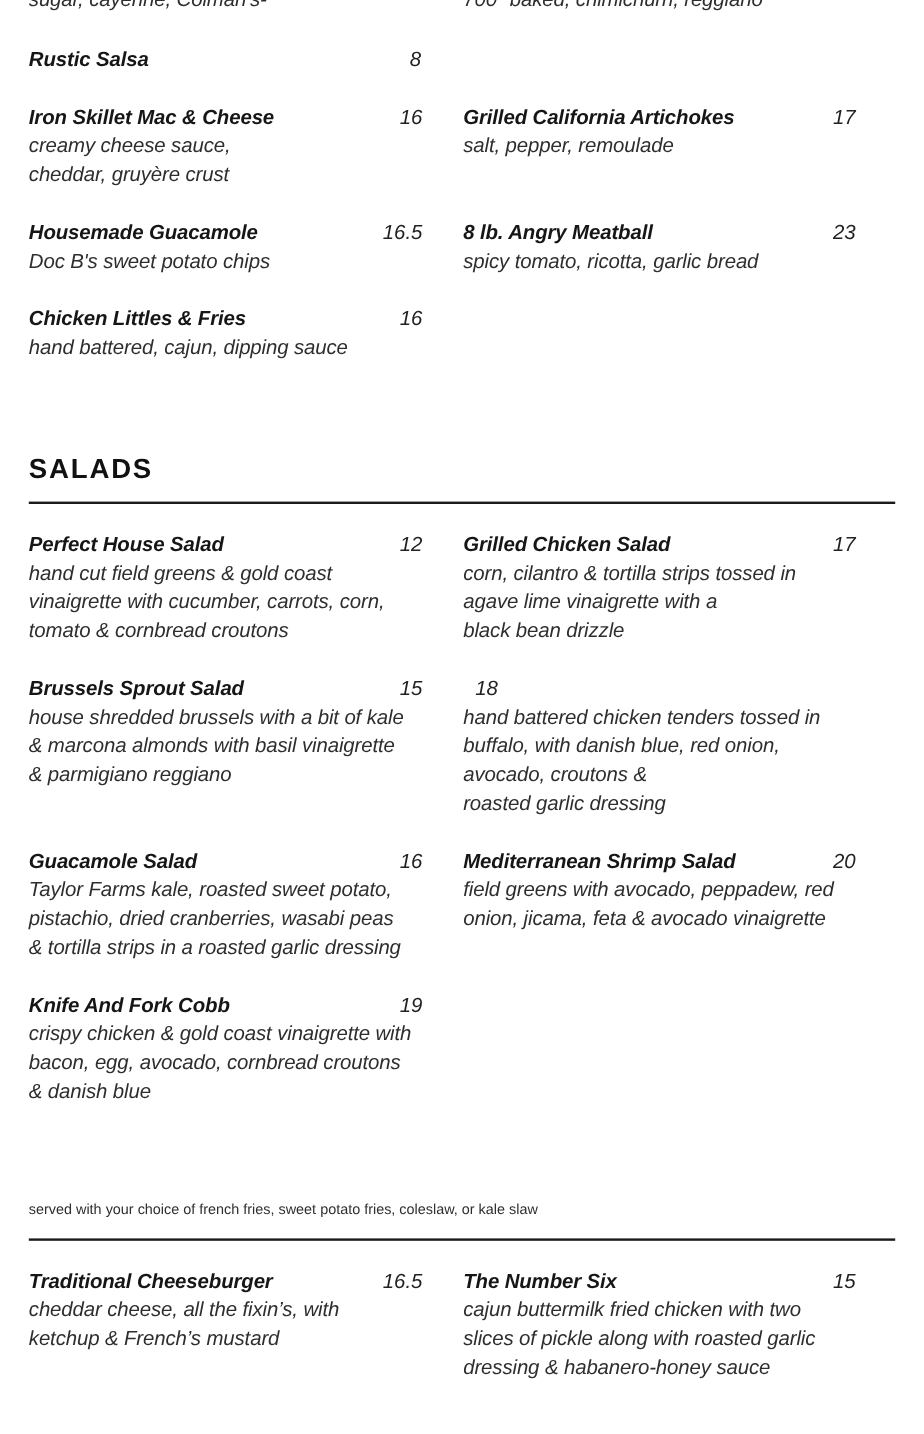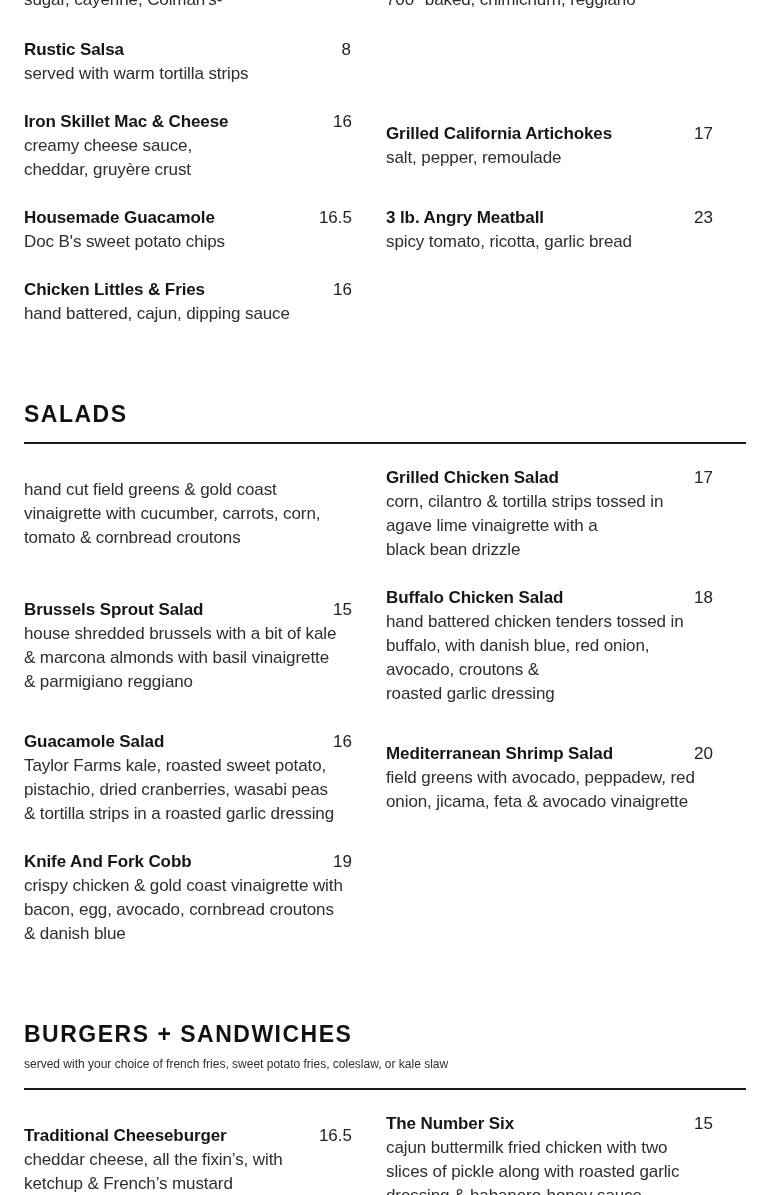--- a/index.html
+++ b/index.html
@@ -9,21 +9,21 @@
     font-family: "Liberation Sans", "DejaVu Sans", sans-serif;
     color: #2d2d2d;
     -webkit-font-smoothing: antialiased;
   }
   .page { padding: 0 24px; }
 
   
   .clip-top { height: 10px; overflow: hidden; margin-bottom: 28px; }
   .clip-top .row { margin-top: -12px; }
 
-  .row { display: flex; align-items: center; }
+  .row { display: flex; align-items: flex-start; font-style: italic; }
   .cell { width: 328px; margin-right: 34px; }
   .cell:last-child { width: 327px; margin-right: 0; }
 
   .item { margin-bottom: 24px; }
   .name-line {
     display: flex; justify-content: space-between; align-items: baseline;
     font-size: 17px; line-height: 24px;
   }
   .name { font-weight: bold; color: #161616; letter-spacing: -0.1px; }
   .price { font-weight: normal; color: #222222; margin-left: 10px; white-space: nowrap; }
@@ -54,21 +54,20 @@
   </div>
 
   <div>
 
     <div class="row">
       <div class="cell item">
         <div class="name-line">
           <span class="name">Rustic Salsa</span>
           <span class="price">8</span>
         </div>
-        <div class="desc">served with warm tortilla strips</div>
       </div>
     </div>
 
     <div class="row">
       <div class="cell item">
         <div class="name-line">
           <span class="name">Iron Skillet Mac &amp; Cheese</span>
           <span class="price">16</span>
         </div>
         <div class="desc">creamy cheese sauce,
@@ -86,21 +85,21 @@
     <div class="row">
       <div class="cell item">
         <div class="name-line">
           <span class="name">Housemade Guacamole</span>
           <span class="price">16.5</span>
         </div>
         <div class="desc">Doc B's sweet potato chips</div>
       </div>
       <div class="cell item">
         <div class="name-line">
-          <span class="name">3 lb. Angry Meatball</span>
+          <span class="name">8 lb. Angry Meatball</span>
           <span class="price">23</span>
         </div>
         <div class="desc">spicy tomato, ricotta, garlic bread</div>
       </div>
     </div>
 
     <div class="row">
       <div class="cell item">
         <div class="name-line">
           <span class="name">Chicken Littles &amp; Fries</span>
@@ -112,20 +111,24 @@
     </div>
 
   </div>
 
   <div class="section">
     <div class="section-header">SALADS</div>
     <hr class="rule">
 
     <div class="row">
       <div class="cell item">
+        <div class="name-line">
+          <span class="name">Perfect House Salad</span>
+          <span class="price">12</span>
+        </div>
         <div class="desc">hand cut field greens &amp; gold coast
 vinaigrette with cucumber, carrots, corn,
 tomato &amp; cornbread croutons</div>
       </div>
       <div class="cell item">
         <div class="name-line">
           <span class="name">Grilled Chicken Salad</span>
           <span class="price">17</span>
         </div>
         <div class="desc">corn, cilantro &amp; tortilla strips tossed in
@@ -139,21 +142,20 @@
         <div class="name-line">
           <span class="name">Brussels Sprout Salad</span>
           <span class="price">15</span>
         </div>
         <div class="desc">house shredded brussels with a bit of kale
 &amp; marcona almonds with basil vinaigrette
 &amp; parmigiano reggiano</div>
       </div>
       <div class="cell item">
         <div class="name-line">
-          <span class="name">Buffalo Chicken Salad</span>
           <span class="price">18</span>
         </div>
         <div class="desc">hand battered chicken tenders tossed in
 buffalo, with danish blue, red onion,
 avocado, croutons &amp;
 roasted garlic dressing</div>
       </div>
     </div>
 
     <div class="row">
@@ -184,21 +186,20 @@
         </div>
         <div class="desc">crispy chicken &amp; gold coast vinaigrette with
 bacon, egg, avocado, cornbread croutons
 &amp; danish blue</div>
       </div>
       <div class="cell item"></div>
     </div>
   </div>
 
   <div class="section">
-    <div class="section-header">BURGERS + SANDWICHES</div>
     <div class="section-sub">served with your choice of french fries, sweet potato fries, coleslaw, or kale slaw</div>
     <hr class="rule after-sub">
 
     <div class="row">
       <div class="cell item">
         <div class="name-line">
           <span class="name">Traditional Cheeseburger</span>
           <span class="price">16.5</span>
         </div>
         <div class="desc">cheddar cheese, all the fixin’s, with

